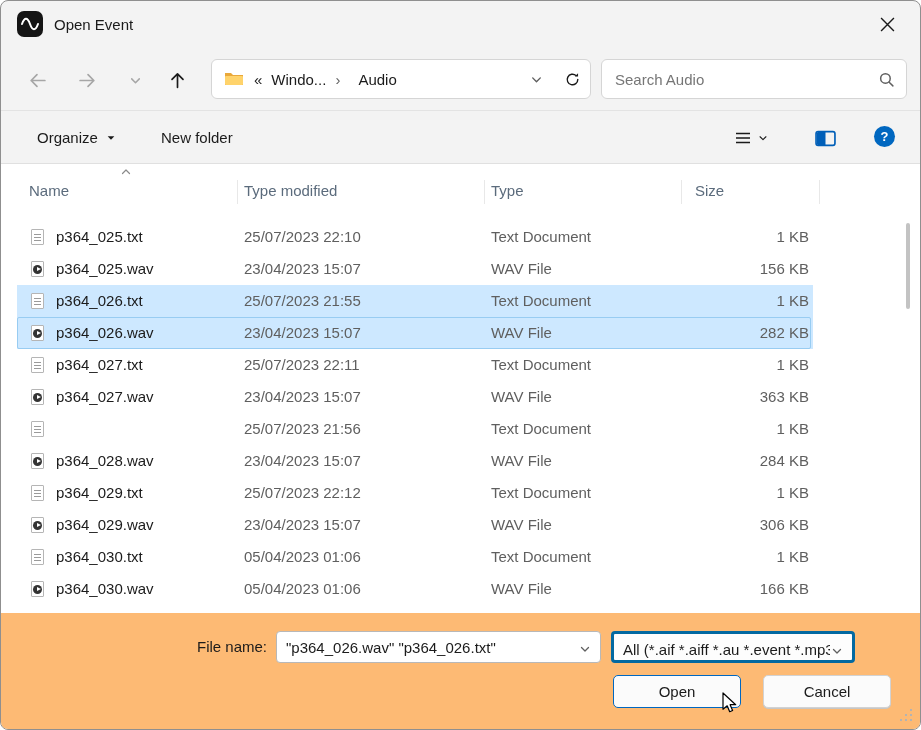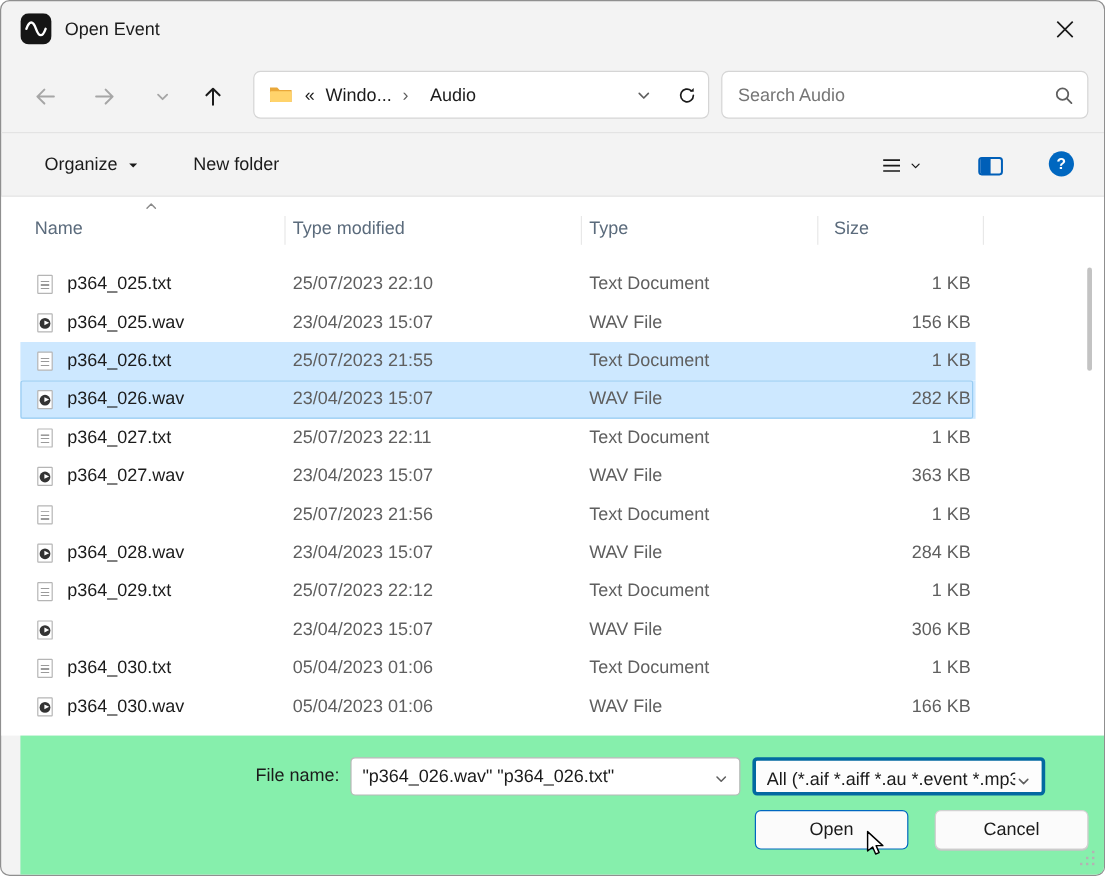--- a/index.html
+++ b/index.html
@@ -63,21 +63,21 @@
 
   .file-ic { display:block; width:13px; height:16px; background:#fff; border:1px solid #b5b5b5; border-radius:1px; position:relative; }
   .icon-txt::before { content:""; position:absolute; left:2px; right:2px; top:4px; height:8px;
     background:repeating-linear-gradient(to bottom,#9a9a9a 0 1px,transparent 1px 3px); }
   .icon-wav::before { content:""; position:absolute; left:1px; top:2.5px; width:9px; height:9px; background:#333; border-radius:50%; }
   .icon-wav::after { content:""; position:absolute; left:4.5px; top:4.5px; border-left:4px solid #fff; border-top:2.5px solid transparent; border-bottom:2.5px solid transparent; }
 
   .scroll-thumb { position:absolute; right:10px; top:59px; width:4px; height:86px; background:#c3c3c3; border-radius:2px; cursor:pointer; }
 
   
-  .footer { position:absolute; top:612px; left:0; right:0; bottom:0; background:#86efac;margin-left:16px; }
+  .footer { position:absolute; top:612px; left:0; right:0; bottom:0; background:#fdba74; }
   .fn-label { position:absolute; left:150px; top:18px; width:116px; height:32px; line-height:32px; text-align:right; font-size:15px; color:#1b1b1b; }
   .fn-combo { position:absolute; left:275px; top:18px; width:325px; height:32px; background:#fff; border:1px solid #b8b8b8; border-radius:4px; }
   .fn-combo input { position:absolute; left:0; top:0; width:100%; height:100%; border:0; outline:none; background:transparent; padding:0 28px 0 9px; font-size:15px; color:#1b1b1b; font-family:inherit; }
   .ft-combo { position:absolute; left:610px; top:18px; width:244px; height:32px; background:#fdfdfd; border:3px solid #0369a1; border-radius:4px; overflow:hidden; cursor:pointer; }
   .ft-combo .ft-text { position:absolute; left:9px; top:0; right:22px; height:32px; line-height:32px; font-size:15px; color:#1b1b1b; white-space:nowrap; overflow:hidden; }
   .combo-chev { position:absolute; right:9px; top:11px; }
   .btn { position:absolute; top:62px; width:128px; height:33px; border-radius:5px; font-size:15px; color:#1b1b1b; display:flex; align-items:center; justify-content:center; cursor:pointer; background:#fbfbfb; }
   .btn-open { left:612px; border:1.5px solid #0067c0; }
   .btn-cancel { left:762px; border:1px solid #d2d2d2; box-shadow:0 1px 0 #c6c6c6; }
 
@@ -288,20 +288,21 @@
     <span class="cell c-name">p364_029.txt</span>
     <span class="cell c-date">25/07/2023 22:12</span>
     <span class="cell c-type">Text Document</span>
     <span class="cell c-size">1 KB</span>
   </div>
 
   <div class="row">
     <span class="cell c-icon">
             <span class="file-ic icon-wav"></span>
           </span>
+    <span class="cell c-name">p364_029.wav</span>
     <span class="cell c-date">23/04/2023 15:07</span>
     <span class="cell c-type">WAV File</span>
     <span class="cell c-size">306 KB</span>
   </div>
 
   <div class="row">
     <span class="cell c-icon">
             <span class="file-ic icon-txt"></span>
           </span>
     <span class="cell c-name">p364_030.txt</span>

